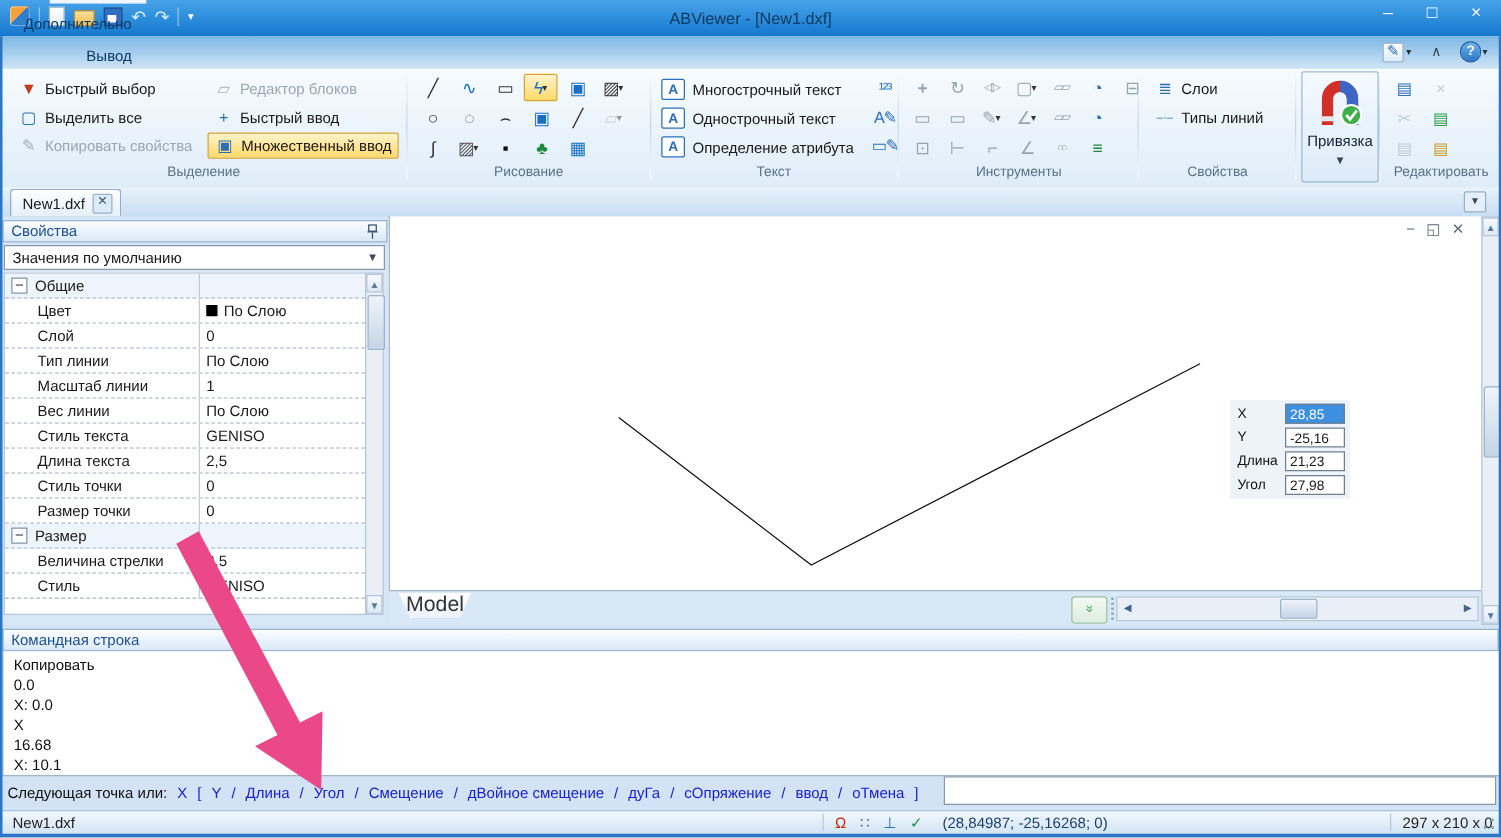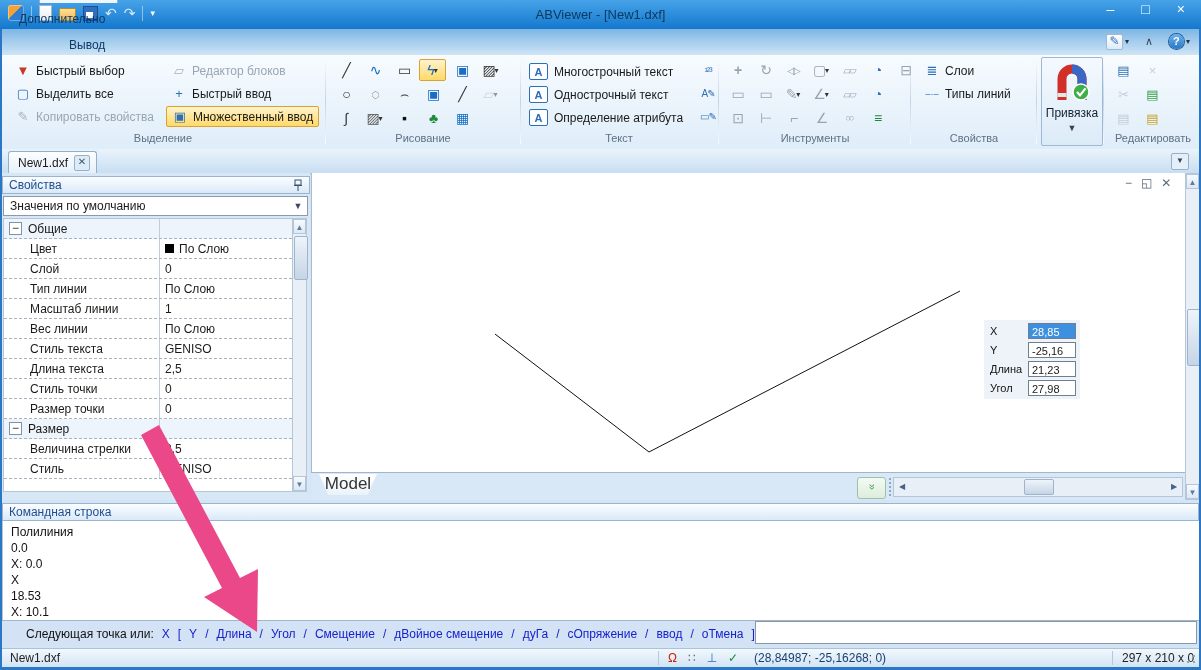--- a/index.html
+++ b/index.html
@@ -51,21 +51,21 @@
   .gic .dd{font-size:8px;color:#333;letter-spacing:0;margin-left:1px;}
   .gic.tool{width:26px;color:#98a4b0;}
   .gic.edit{width:27px;height:24px;font-size:13px;}
   #selection-col1{position:absolute;left:10px;top:5px;}
   #selection-col2{position:absolute;left:166px;top:5px;}
   #drawing-grid{position:absolute;left:332px;top:3px;}
   #text-buttons{position:absolute;left:529px;top:5px;}
   .tbtn{display:flex;align-items:center;gap:6px;height:23px;white-space:nowrap;}
   .aicon{width:17px;height:15px;border:1px solid #2b6fb8;color:#2b6fb8;background:#fff;font-size:11px;font-weight:bold;display:flex;align-items:center;justify-content:center;border-radius:2px;}
   #text-minis{position:absolute;left:697px;top:6px;}
-  .mini{width:22px;height:19px;display:flex;align-items:center;justify-content:center;color:#2b6fb8;font-size:10px;margin-bottom:4px;letter-spacing:-1px;}
+  .mini{width:22px;height:19px;display:flex;align-items:center;justify-content:center;color:#2b6fb8;font-size:13px;margin-bottom:4px;letter-spacing:-1px;}
   #tools-grid{position:absolute;left:724px;top:3px;}
   #props-buttons{position:absolute;left:919px;top:5px;}
   #snap-button{position:absolute;left:1041px;top:2px;width:60px;height:87px;border:1px solid #9fb9d4;border-radius:2px;background:linear-gradient(#f4f9fe,#dcebf8);text-align:center;}
   #snap-button .lbl{display:block;font-size:12px;color:#123;margin-top:1px;}
   #snap-button .dd{display:block;font-size:9px;color:#345;margin-top:3px;}
   #edit-grid{position:absolute;left:1109px;top:3px;}
   
   #doctabrow{left:0;top:149px;width:1201px;height:24px;background:linear-gradient(#eaf3fb,#c8def2);border-bottom:1px solid #a8c2da;}
   #doctab{position:absolute;left:8px;top:2px;height:21px;display:flex;align-items:center;gap:6px;padding:0 6px 0 9px;background:linear-gradient(#fdfeff,#e6f0fa);border:1px solid #90b0cc;border-bottom:none;border-radius:3px 3px 0 0;}
   #doctab .dtclose{width:14px;height:14px;border:1px solid #9ab0c6;background:#dcebf8;font-size:10px;line-height:12px;text-align:center;color:#456;border-radius:2px;}
@@ -104,21 +104,21 @@
   #strip-splitter{position:absolute;left:578px;top:5px;height:18px;width:0;border-left:2px dotted #8fa9c2;}
   #hscroll{position:absolute;left:582px;top:4px;width:290px;height:20px;background:#e8eff7;border:1px solid #b6c6d8;box-sizing:border-box;}
   #hscroll .arl,#hscroll .arr{position:absolute;top:0;width:16px;height:18px;color:#44628a;font-size:8px;text-align:center;line-height:18px;}
   #hscroll .arl{left:0;} #hscroll .arr{right:0;}
   #hscroll .thumb{position:absolute;left:130px;top:1px;width:30px;height:16px;background:linear-gradient(#eef4fa,#c5d5e6);border:1px solid #9fb4cb;border-radius:2px;box-sizing:border-box;}
   #vscroll{left:1185px;top:173px;width:15px;height:327px;}
   
   #cmd-header{left:2px;top:503px;width:1197px;height:18px;}
   #cmd-log{left:2px;top:521px;width:1197px;height:99px;background:#fff;border-left:1px solid #b6c6d8;box-sizing:border-box;padding:3px 0 0 8px;}
   .cline{line-height:16px;font-size:12px;color:#111;}
-  #cmd-opts{left:2px;top:620px;width:1197px;height:26px;background:#d3e3f5;border-top:1px solid #9fb6cc;box-sizing:border-box;display:flex;align-items:center;gap:8px;padding-left:24px;}
+  #cmd-opts{left:2px;top:620px;width:1197px;height:26px;background:#d3e3f5;border-top:1px solid #9fb6cc;box-sizing:border-box;display:flex;align-items:center;gap:8px;padding-left:4px;}
   #cmd-prompt{color:#111;}
   .opt-link{color:#1822cc;}
   .opt-sep{color:#1822cc;}
   #cmd-input{position:absolute;left:755px;top:621px;width:442px;height:23px;background:#fff;border:1px solid #8898a8;box-sizing:border-box;}
   
   #statusbar{left:2px;top:648px;width:1197px;height:19px;background:linear-gradient(#f2f8fd,#d2e4f4);border-top:1px solid #a9c3da;box-sizing:border-box;}
   #status-file{position:absolute;left:8px;top:2px;color:#222;}
   #status-icons{position:absolute;left:666px;top:1px;display:flex;gap:11px;align-items:center;height:16px;}
   .sico{font-size:12px;}
   #status-coords{position:absolute;left:752px;top:2px;color:#1a3f6f;}
@@ -477,25 +477,25 @@
 <div id="vscroll" class="abs sb">
   <span class="ar" style="top:0">▲</span>
   <span class="ar" style="bottom:0;top:auto">▼</span>
   <span class="thumb" style="top:135px;height:55px"></span>
 </div>
 
 <div id="cmd-header" class="abs panel-header">
   <span>Командная строка</span>
 </div>
 <div id="cmd-log" class="abs">
-    <div class="cline">Полилиния</div>
+    <div class="cline">Копировать</div>
     <div class="cline">0.0</div>
     <div class="cline">X: 0.0</div>
     <div class="cline">X</div>
-    <div class="cline">18.53</div>
+    <div class="cline">16.68</div>
     <div class="cline">X: 10.1</div>
   </div>
 <div id="cmd-opts" class="abs">
   <span id="cmd-prompt">Следующая точка или:</span>
 <span class="opt-link">X</span>
     <span class="opt-sep">[</span>
     <span class="opt-link">Y</span>
     <span class="opt-sep">/</span>
     <span class="opt-link">Длина</span>
     <span class="opt-sep">/</span>

